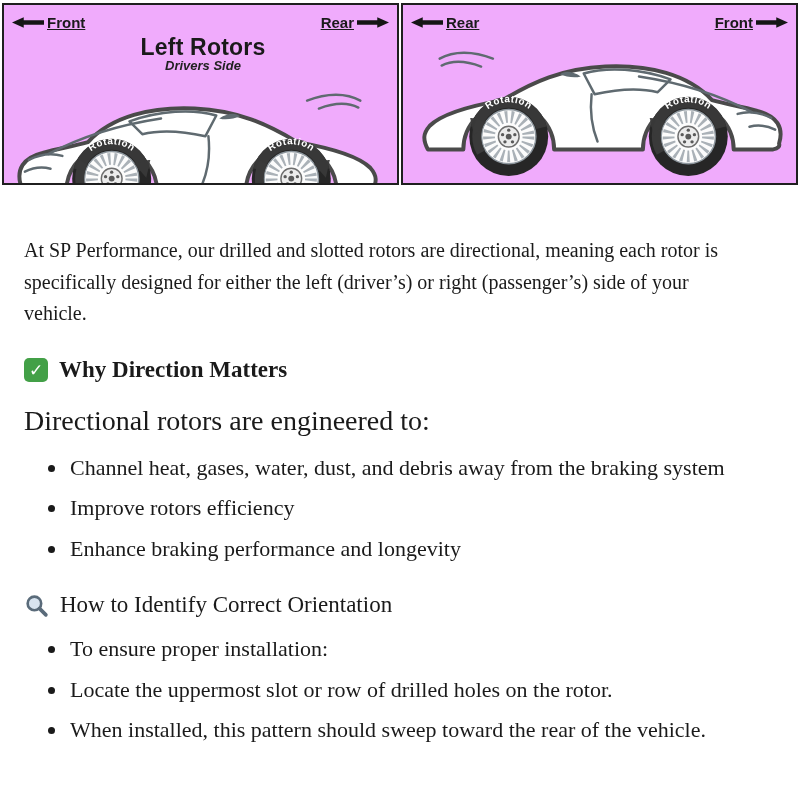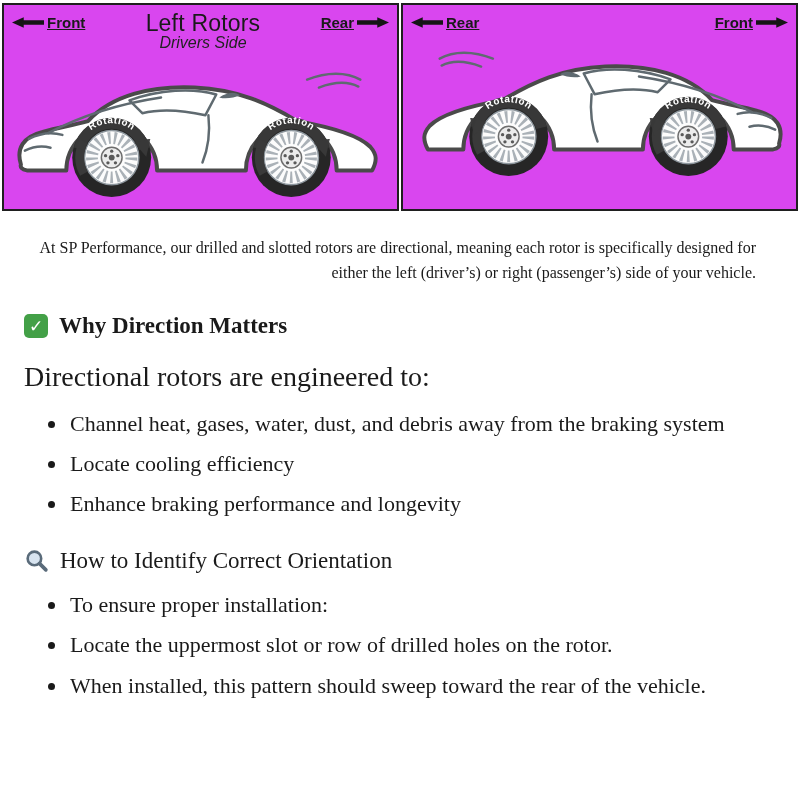--- a/index.html
+++ b/index.html
@@ -12,53 +12,53 @@
     overflow: hidden;
   }
   .page { width: 800px; height: 800px; }
 
   
   .diagram { display: flex; margin: 3px 2px 0 2px; height: 210px; }
   .defs-svg { position: absolute; width: 0; height: 0; }
   .panel {
     flex: 1 1 50%;
     border: 2px solid #1f1f1f;
-    background: #d946ef;
-    height: 208px;
+    background: #f0abfc;
+    height: 182px;
     overflow: hidden;
     position: relative;
   }
   .panel + .panel { margin-left: 2px; }
   .panel-head {
     display: flex; justify-content: space-between; align-items: flex-start;
     padding: 6px 8px 0 8px;
     font-family: "Liberation Sans", sans-serif;
   }
   .dir-label { display: flex; align-items: center; gap: 3px; margin-top: 3px; }
   .dir-txt { font-weight: bold; font-size: 15px; text-decoration: underline; }
   .dir-arrow { width: 32px; height: 11px; }
   .dir-arrow path { fill: #151515; }
   .panel-titlebox { text-align: center; line-height: 1.05; }
-  .panel-title { font-size: 23px; font-weight: normal; letter-spacing: 0.2px; }
-  .panel-sub { font-size: 16px; font-weight: normal; font-style: italic; color: #222; }
+  .panel-title { font-size: 23px; font-weight: bold; letter-spacing: 0.2px; margin-top: 24px; }
+  .panel-sub { font-size: 13px; font-weight: bold; font-style: italic; color: #222; }
   .car { display: block; width: 100%; height: 148px; margin-top: 2px; }
 
   .body-line { fill: #ffffff; stroke: #4a4a4a; stroke-width: 4; stroke-linejoin: round; }
   .detail-line { fill: none; stroke: #5f6a70; stroke-width: 2.5; stroke-linecap: round; }
   .window-shape { fill: #ffffff; stroke: #5f6a70; stroke-width: 2.5; stroke-linejoin: round; }
   .mirror-shape { fill: #5f6a70; stroke: none; }
   .rot-band { fill: none; stroke: #3a3a3a; stroke-width: 11; opacity: 0.92; }
   .rot-text {
     font-family: "Liberation Sans", sans-serif;
     font-size: 10px; font-weight: bold; fill: #ffffff; letter-spacing: 0.6px;
   }
 
   
   .article { padding: 14px 34px 0 24px; max-width: 790px; }
-  .intro { font-size: 16px; line-height: 1.58; margin: 8px 0 0 0; text-align: right; }
+  .intro { font-size: 20px; line-height: 1.58; margin: 8px 0 0 0; }
   h2 { display: flex; align-items: center; gap: 11px; margin: 27px 0 0 0; }
   .h-bold { font-size: 23px; font-weight: bold; }
   .h-reg { font-size: 23px; font-weight: normal; }
   .check {
     width: 24px; height: 24px; border-radius: 5px;
     background: #43a047; color: #fff;
     display: inline-flex; align-items: center; justify-content: center;
     font-size: 17px; font-weight: bold; flex: 0 0 auto;
     font-family: "DejaVu Sans", sans-serif;
   }
@@ -180,21 +180,21 @@
 
     <h2 class="h-bold">
       <span class="check">✓</span>
       <span>Why Direction Matters</span>
     </h2>
 
     <p class="lead">Directional rotors are engineered to:</p>
 
     <ul>
       <li>Channel heat, gases, water, dust, and debris away from the braking system</li>
-      <li>Locate cooling efficiency</li>
+      <li>Improve rotors efficiency</li>
       <li>Enhance braking performance and longevity</li>
     </ul>
 
     <h2 class="h-reg">
       <svg class="mag" viewBox="0 0 24 24">
         <circle cx="10" cy="10" r="6.5" fill="#d8e4f0" stroke="#5a6b7a" stroke-width="2.5"></circle>
         <line x1="15" y1="15" x2="21" y2="21" stroke="#5a6b7a" stroke-width="3.5" stroke-linecap="round"></line>
       </svg>
       <span>How to Identify Correct Orientation</span>
     </h2>

